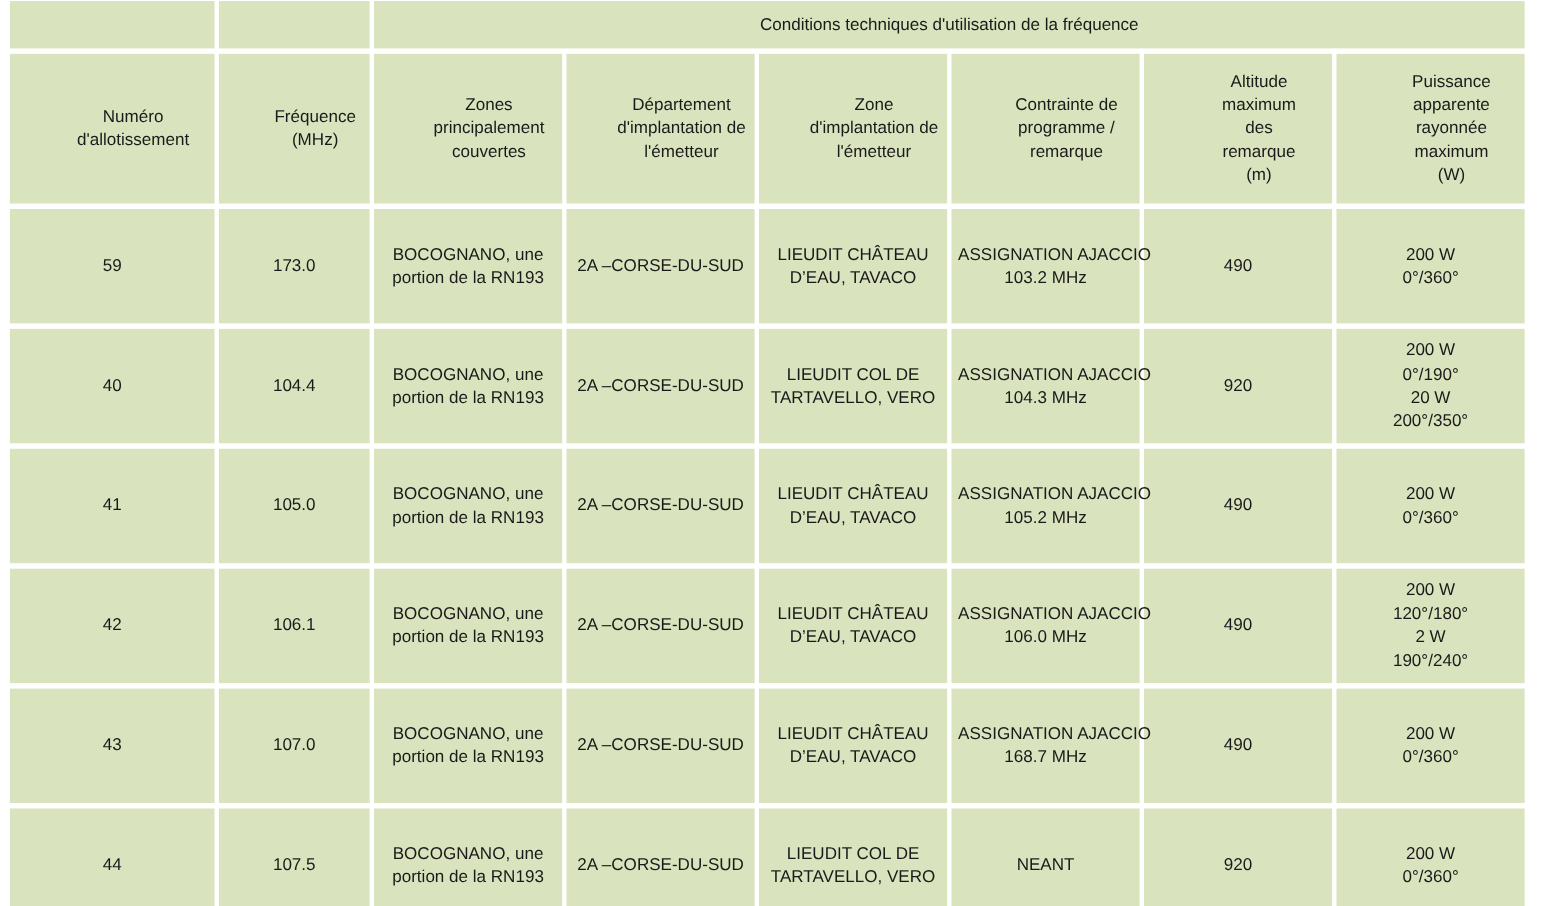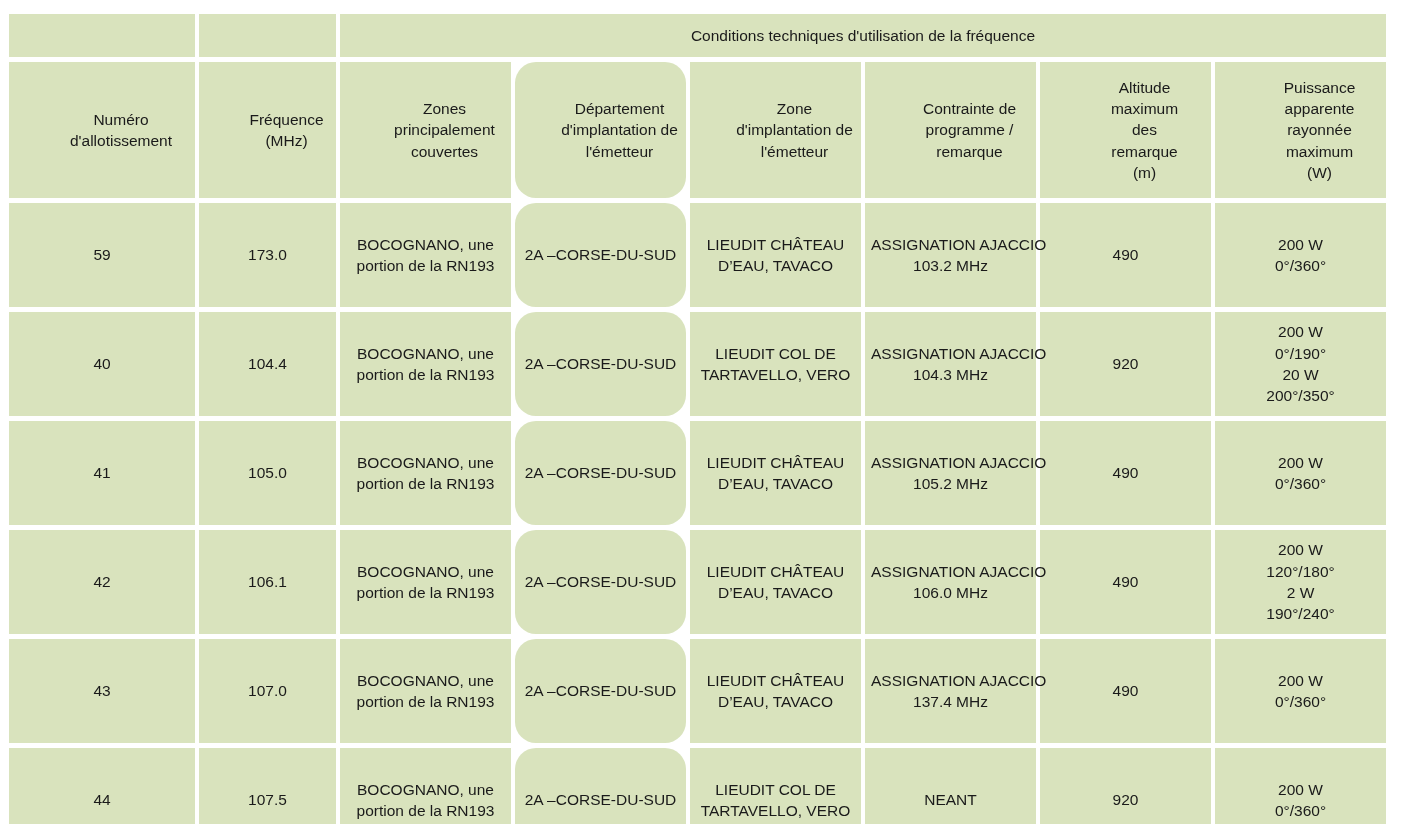--- a/index.html
+++ b/index.html
@@ -9,21 +9,21 @@
   }
   body {
     width: 1402px;
     height: 824px;
     font-family: "Liberation Sans", sans-serif;
     overflow: hidden;
   }
   .table-wrap {
     position: absolute;
     left: 9px;
-    top: 13px;
+    top: 0;
     width: 1385px;
     height: 811px;
   }
   table.alloc-table {
     border-collapse: separate;
     border-spacing: 4px 5px;
     width: 1385px;
     table-layout: fixed;
     margin: -4px 0 0 -4px;
   }
@@ -47,21 +47,21 @@
     height: 128px;
     padding-left: 44px;
   }
   tr.data-row td {
     height: 96px;
     font-size: 15.5px;
   }
   td.col-num      { width: 174px; }
   td.col-freq     { width: 125px; margin-top: 22px; }
   td.col-zones    { width: 196px; }
-  td.col-dept     { width: 197px; border-radius: 21px; }
+  td.col-dept     { width: 197px; }
   td.col-zone-imp { width: 196px; }
   td.col-contr    { width: 213px; }
   td.col-alt      { width: 126px; }
   td.col-pow      { width: 122px; }
   .cell-lines { display: block; }
   .cell-lines span { display: block; white-space: nowrap; }
   .nowrapcell { white-space: nowrap; }
 </style>
 </head>
 <body>
@@ -297,21 +297,21 @@
           </td>
         <td class="col-zone-imp">
             <span class="cell-lines">
               <span>LIEUDIT CHÂTEAU</span>
               <span>D’EAU, TAVACO</span>
             </span>
           </td>
         <td class="col-contr">
             <span class="cell-lines">
               <span>ASSIGNATION AJACCIO</span>
-              <span>137.4 MHz</span>
+              <span>168.7 MHz</span>
             </span>
           </td>
         <td class="col-alt">490</td>
         <td class="col-pow">
             <span class="cell-lines">
               <span>200 W</span>
               <span>0°/360°</span>
             </span>
           </td>
       </tr>

